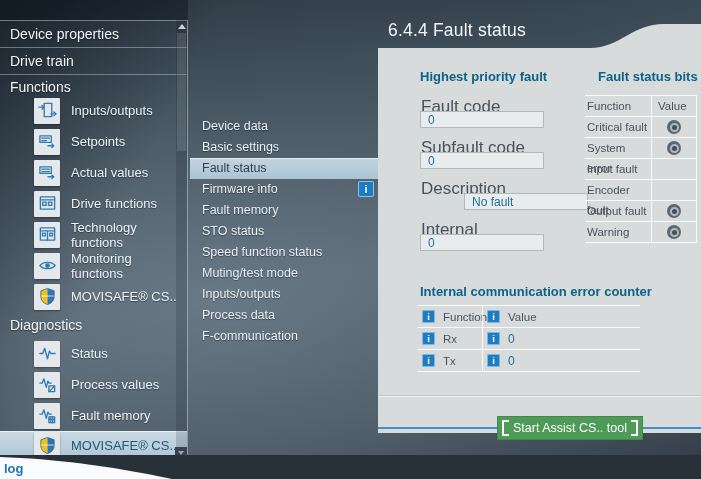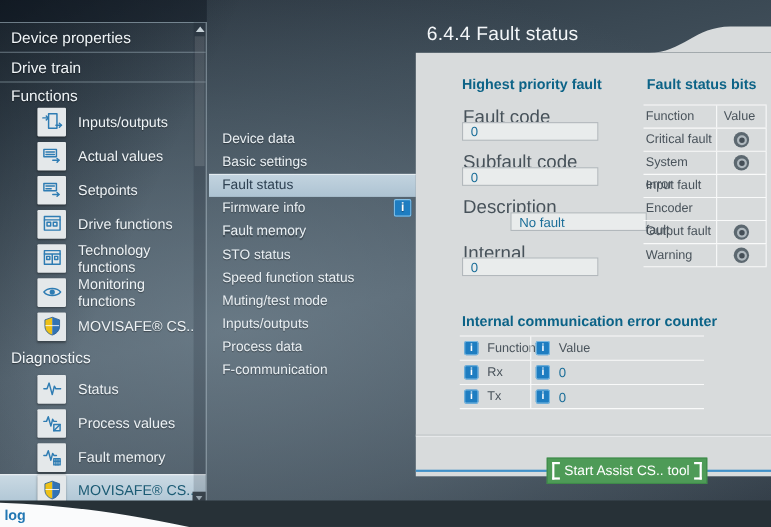--- a/index.html
+++ b/index.html
@@ -106,40 +106,40 @@
             </g>
           </svg>
         </div>
         <div>Inputs/outputs</div>
       </div>
       <div class="side-item">
         <div class="icon-box">
           <svg viewBox="0 0 20 20">
             <g fill="none" stroke="#2e7cb3" stroke-width="1.4" stroke-linecap="round" stroke-linejoin="round">
               <rect x="2" y="4" width="12" height="7"></rect>
+              <path d="M4 6.5h8M4 9h5"></path>
+              <path d="M10.5 14.5h6"></path>
+              <path d="M14.6 12.7 16.4 14.5 14.6 16.3"></path>
+            </g>
+          </svg>
+        </div>
+        <div>Setpoints</div>
+      </div>
+      <div class="side-item">
+        <div class="icon-box">
+          <svg viewBox="0 0 20 20">
+            <g fill="none" stroke="#2e7cb3" stroke-width="1.4" stroke-linecap="round" stroke-linejoin="round">
+              <rect x="2" y="4" width="12" height="7"></rect>
               <path d="M4 6.5h8M4 9h8"></path>
               <path d="M10.5 14.5h6"></path>
               <path d="M14.6 12.7 16.4 14.5 14.6 16.3"></path>
             </g>
           </svg>
         </div>
         <div>Actual values</div>
-      </div>
-      <div class="side-item">
-        <div class="icon-box">
-          <svg viewBox="0 0 20 20">
-            <g fill="none" stroke="#2e7cb3" stroke-width="1.4" stroke-linecap="round" stroke-linejoin="round">
-              <rect x="2" y="4" width="12" height="7"></rect>
-              <path d="M4 6.5h8M4 9h5"></path>
-              <path d="M10.5 14.5h6"></path>
-              <path d="M14.6 12.7 16.4 14.5 14.6 16.3"></path>
-            </g>
-          </svg>
-        </div>
-        <div>Setpoints</div>
       </div>
       <div class="side-item">
         <div class="icon-box">
           <svg viewBox="0 0 20 20">
             <g fill="none" stroke="#2e7cb3" stroke-width="1.4" stroke-linecap="round" stroke-linejoin="round">
               <rect x="2.5" y="3" width="15" height="13"></rect>
               <path d="M2.5 6.2h15"></path>
               <rect x="5" y="8.5" width="3.5" height="3.5"></rect>
               <rect x="11" y="8.5" width="3.5" height="3.5"></rect>
             </g>
@@ -262,21 +262,21 @@
         <div class="field-label" style="top: 49px;">Fault code</div>
         <div class="field-box" style="top: 63px;">0</div>
         <div class="field-label" style="top: 90px;">Subfault code</div>
         <div class="field-box" style="top: 104px;">0</div>
         <div class="field-label" style="top: 131px;">Description</div>
         <div class="field-box" style="top: 145px; margin-left: 44px;">No fault</div>
         <div class="field-label" style="top: 172px;">Internal</div>
         <div class="field-box" style="top: 186px;">0</div>
       </div>
 
-    <div class="section-heading" style="left:210px;top:21px;">Fault status bits</div>
+    <div class="section-heading" style="left:220px;top:21px;">Fault status bits</div>
     <div id="fsb-table">
         <div class="fsb-row hdr">
           <div class="fsb-func">Function</div>
           <div class="fsb-val">Value</div>
         </div>
         <div class="fsb-row">
           <div class="fsb-func">Critical fault</div>
           <div class="fsb-val">
             <div class="led"></div>
           </div>

